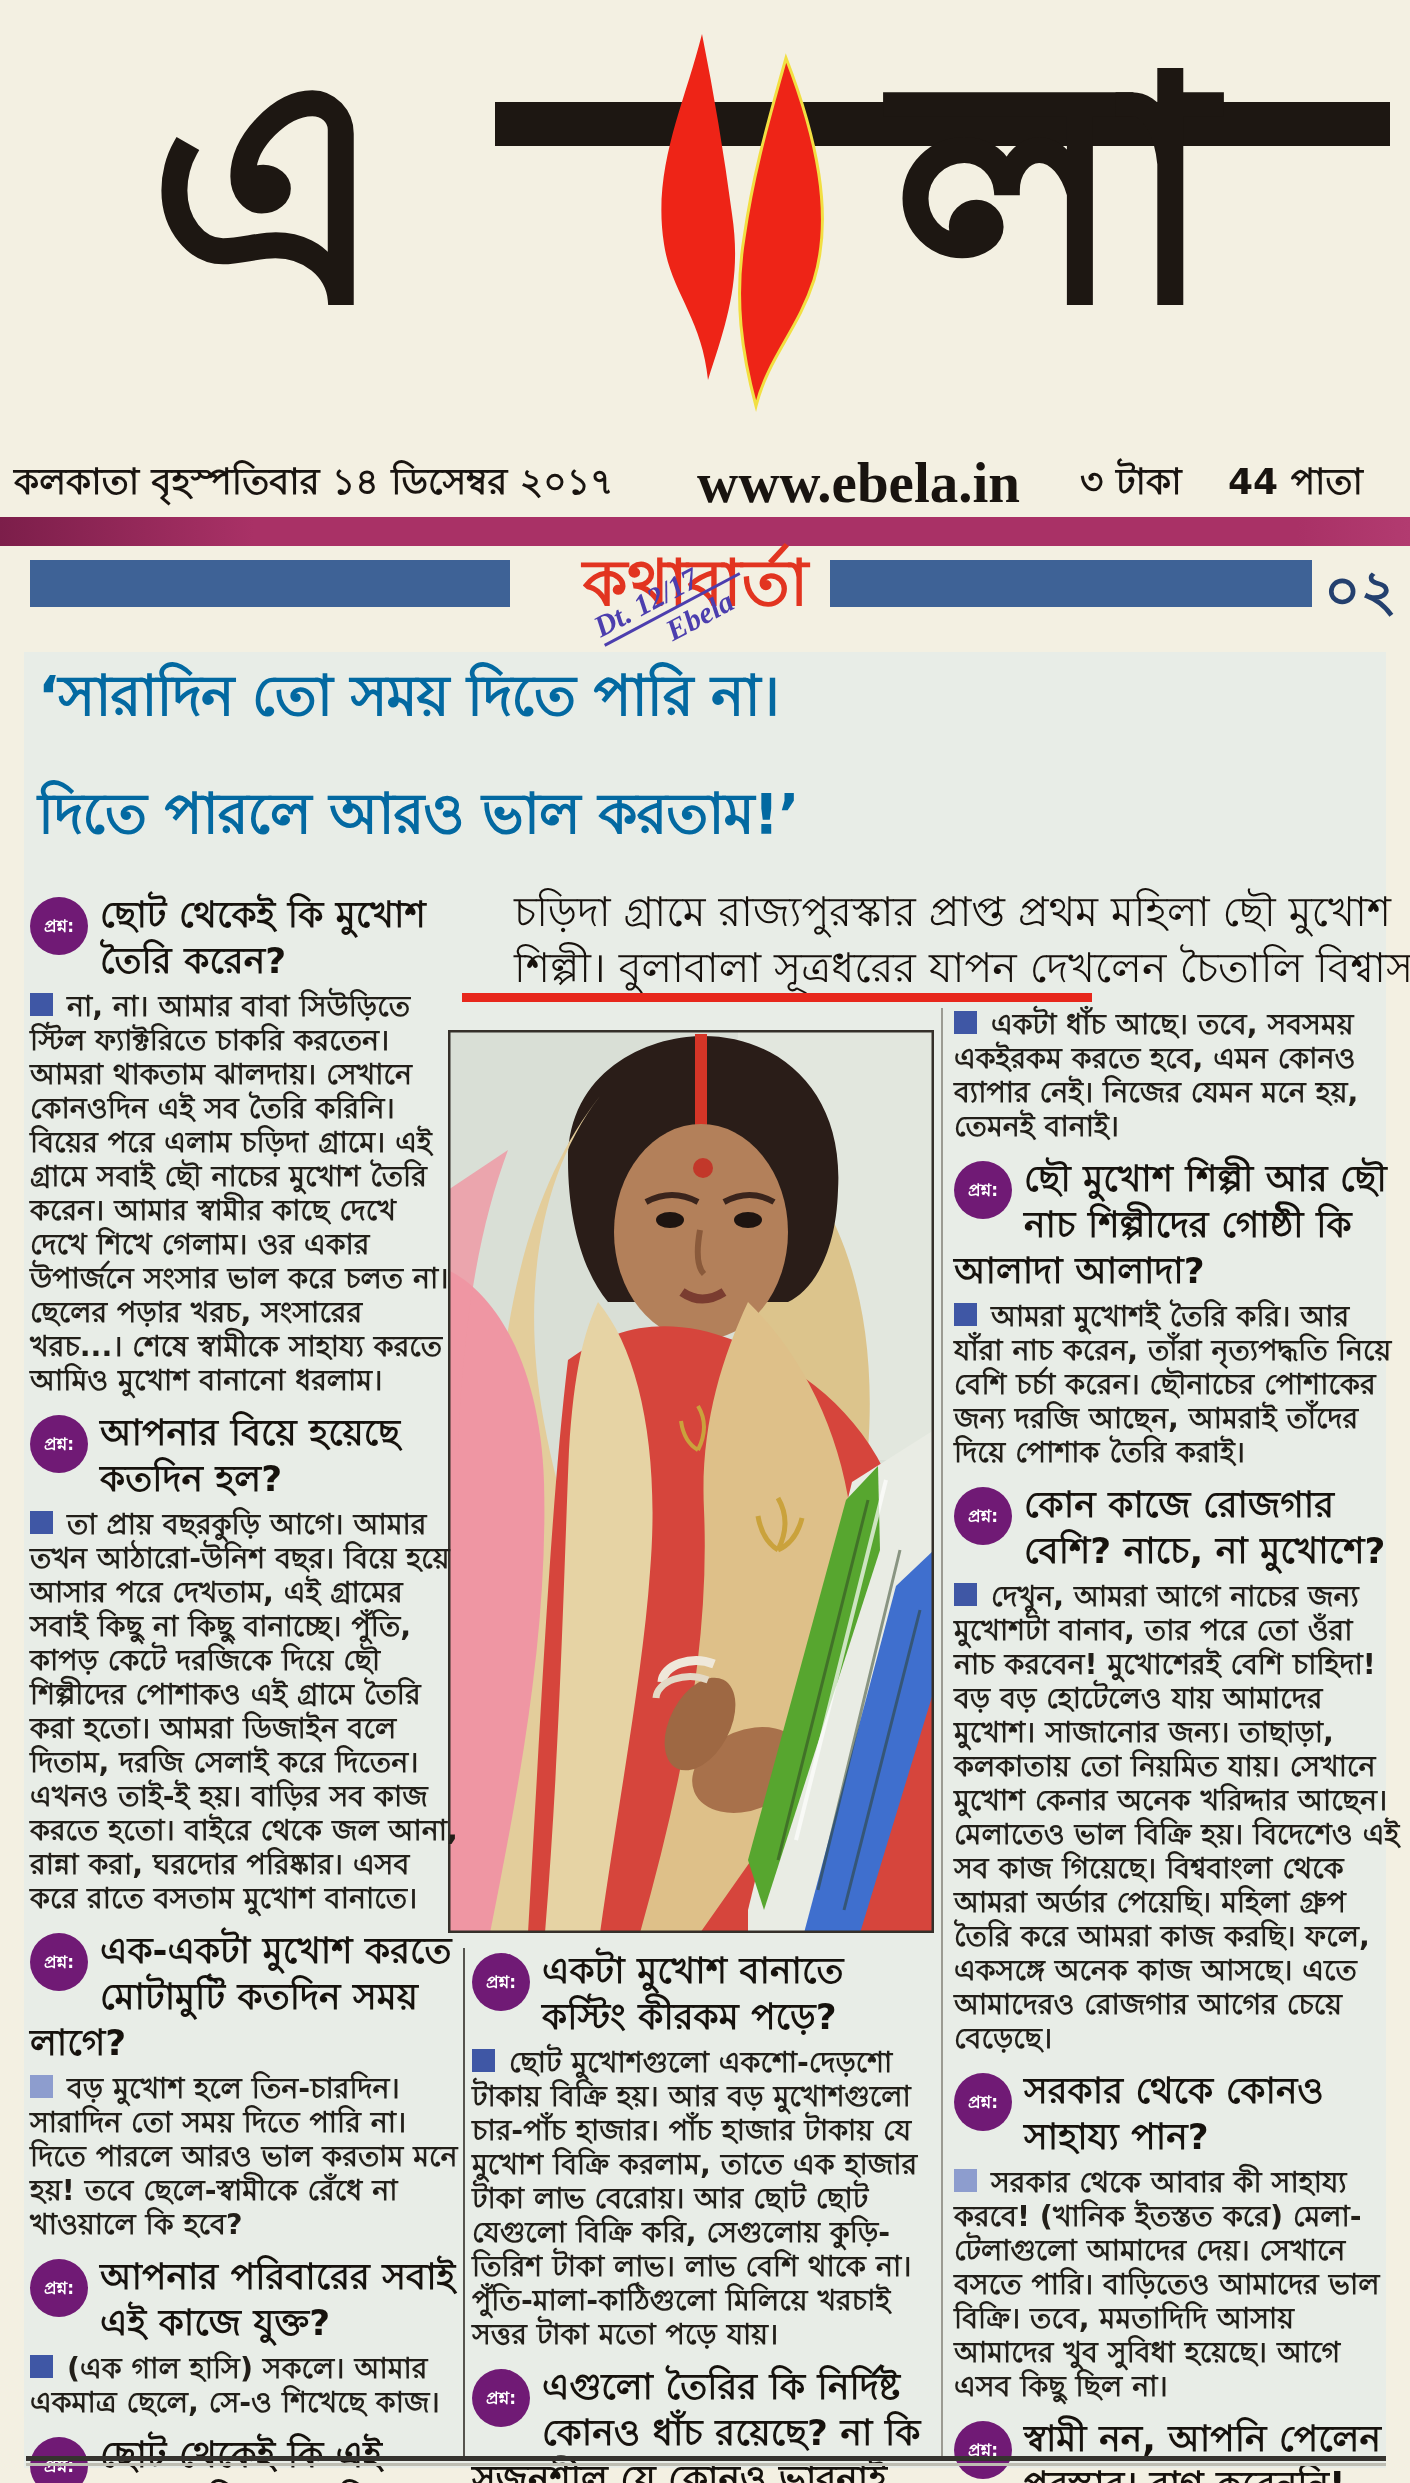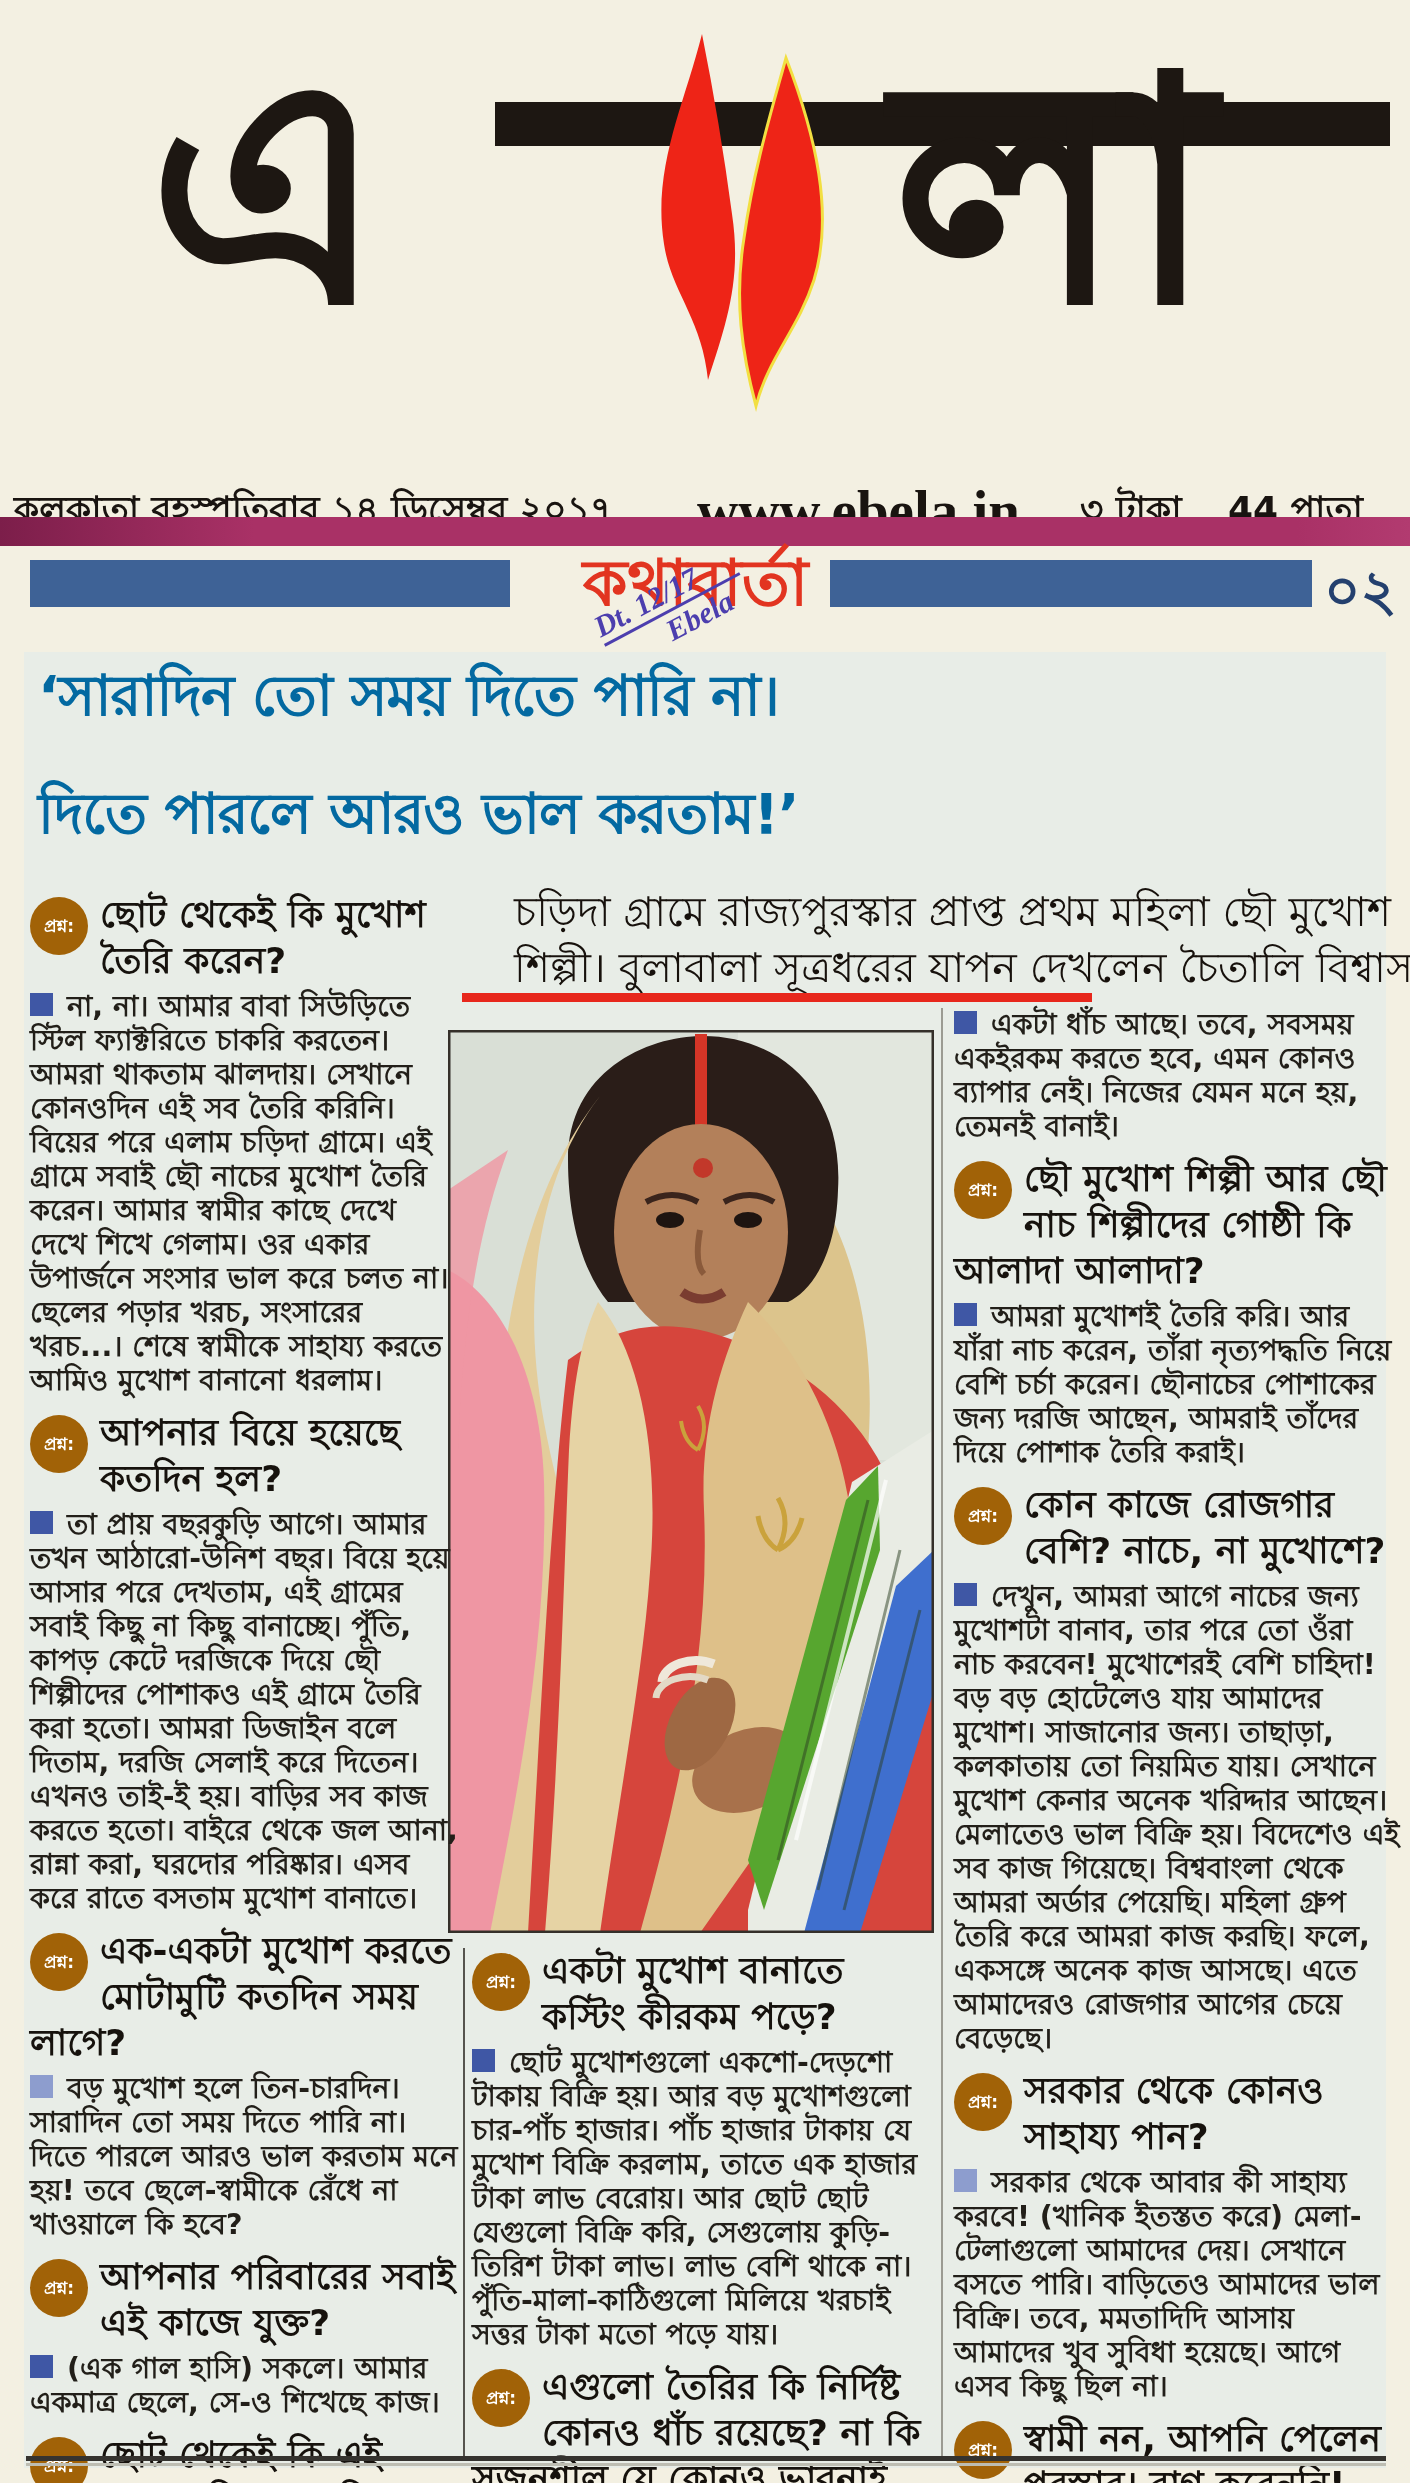--- a/index.html
+++ b/index.html
@@ -6,21 +6,21 @@
   .page{position:relative;width:1410px;height:2483px;background:#f3f0e2;overflow:hidden;
         font-family:"DejaVu Sans",sans-serif;color:#1c1712;}
   
   .masthead{position:absolute;left:0;top:0;width:1410px;height:445px;}
   .logo-bar{position:absolute;left:495px;top:102px;width:895px;height:44px;background:#1d1712;}
   .logo-frag{position:absolute;top:36px;font-size:312px;line-height:1;font-weight:700;color:#1d1712;}
   .logo-frag.e{left:148px;}
   .logo-frag.la{left:892px;}
   .flame{position:absolute;left:618px;top:28px;width:260px;height:385px;}
   
-  .dateline{position:absolute;left:0;top:448px;width:1410px;height:62px;margin-top:28px;}
+  .dateline{position:absolute;left:0;top:448px;width:1410px;height:62px;}
   .dl{position:absolute;top:6px;font-weight:700;font-size:36px;white-space:nowrap;color:#191410;}
   .dl.date{left:14px;}
   .dl.site{left:697px;font-family:"Liberation Serif",serif;font-size:57px;top:2px;}
   .dl.price{left:1080px;}
   .dl.pages{left:1228px;}
   .magenta-bar{position:absolute;left:0;top:517px;width:1410px;height:29px;
                background:linear-gradient(90deg,#7c1e4a,#a93166 18%,#a93166 92%,#b23b70);}
   
   .blue-bar{position:absolute;height:47px;background:#3e6296;top:560px;}
   .blue-bar.l{left:30px;width:480px;}
@@ -43,21 +43,21 @@
               font-weight:400;color:#17110c;white-space:nowrap;margin-left:44px;}
   .standfirst.s1{top:892px;}
   .standfirst.s2{top:948px;}
   .standfirst-rule{position:absolute;left:462px;top:993px;width:630px;height:9px;background:#e7271c;}
   
   .col{position:absolute;}
   .col-left{left:30px;top:888px;width:428px;}
   .col-mid{left:472px;top:1944px;width:462px;}
   .col-right{left:954px;top:1006px;width:448px;}
   .q{clear:both;margin:4px 0 6px 0;font-size:36px;line-height:46px;font-weight:800;color:#16120d;overflow:visible;}
-  .q-badge{float:left;width:58px;height:58px;border-radius:50%;background:#a16207;color:#ffffff;
+  .q-badge{float:left;width:58px;height:58px;border-radius:50%;background:#701a75;color:#ffffff;
            font-size:17px;font-weight:700;display:flex;align-items:center;justify-content:center;
            margin:5px 12px 4px 0;}
   .ans{clear:both;margin:2px 0 12px 0;font-size:28.5px;line-height:34px;font-weight:700;color:#221f19;}
   .bullet{display:inline-block;width:23px;height:23px;background:#3f57a5;margin-right:14px;}
   .bullet.light{background:#8d9dce;}
   
   .photo{position:absolute;left:448px;top:1030px;width:486px;height:903px;}
   .photo svg{display:block;width:100%;height:100%;}
   
   .vrule-mid{position:absolute;left:941px;top:1008px;width:2px;height:1448px;background:#9b9b92;}

